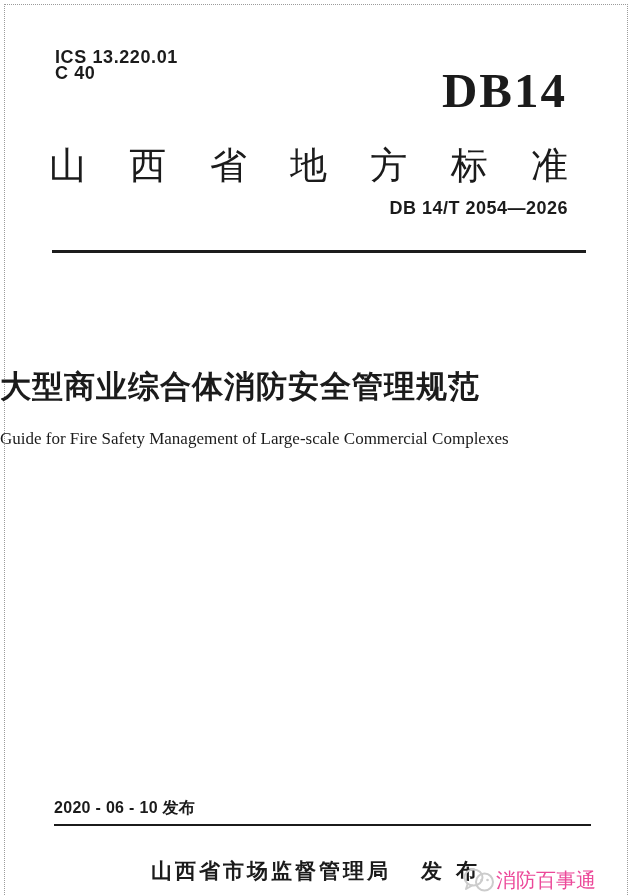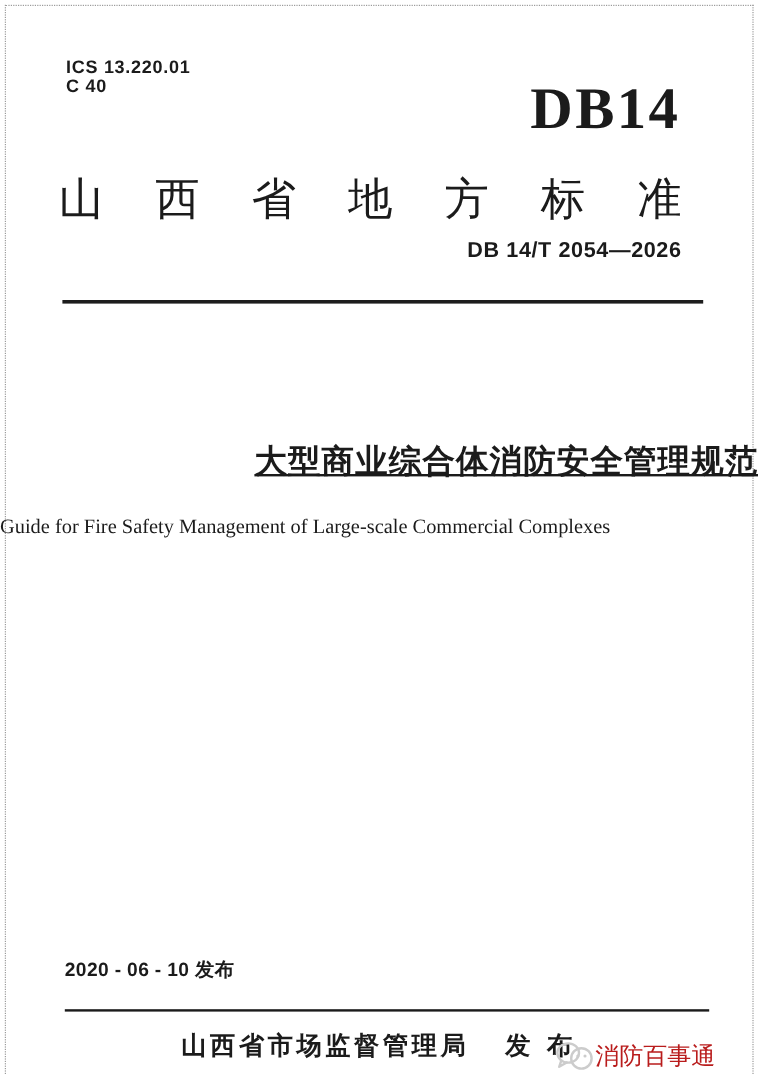--- a/index.html
+++ b/index.html
@@ -6,58 +6,58 @@
   body{
     width:632px;height:896px;position:relative;overflow:hidden;
     background:#ffffff;color:#1b1b1b;
     font-family:"Liberation Sans","DejaVu Sans",sans-serif;
     -webkit-font-smoothing:antialiased;
   }
   .frame{
     position:absolute;left:4px;top:4px;right:4px;height:920px;
     border:1px dotted #9b9b9b;border-bottom:none;pointer-events:none;
   }
-  .ics{position:absolute;left:55px;top:49px;font-size:15px;font-weight:700;letter-spacing:.6px;line-height:16px;}
+  .ics{position:absolute;left:55px;top:49px;font-size:18px;font-weight:700;letter-spacing:.6px;line-height:16px;}
   .db14{
     position:absolute;top:66px;right:65px;line-height:1;
     font-family:"Liberation Serif","DejaVu Serif",serif;
     font-weight:700;font-size:49px;letter-spacing:2px;
   }
   .std-name{
     position:absolute;left:49px;right:64px;top:144px;
     display:flex;justify-content:space-between;
     font-size:37px;font-weight:500;line-height:1.2;
   }
   .doc-no{position:absolute;right:64px;top:198px;font-size:18px;font-weight:700;letter-spacing:.5px;}
   .rule{position:absolute;left:52px;right:46px;top:250px;height:3px;background:#1d1d1d;}
   .title-cn{
-    position:absolute;left:0;right:0;top:368px;text-align:right;
-    font-size:27px;font-weight:600;letter-spacing:1px;line-height:1.25;text-decoration:underline;
+    position:absolute;left:0;right:0;top:368px;text-align:left;
+    font-size:31px;font-weight:600;letter-spacing:1px;line-height:1.25;
   }
   .title-en{
     position:absolute;left:0;right:0;top:429px;
     font-family:"Liberation Serif","DejaVu Serif",serif;font-size:17px;line-height:1.2;
   }
   .dates{
     position:absolute;left:54px;right:41px;top:798px;
     display:flex;justify-content:space-between;
     font-size:16px;font-weight:700;letter-spacing:.3px;
-    padding-bottom:22px;border-bottom:2px solid #1b1b1b;
+    padding-bottom:5px;border-bottom:2px solid #1b1b1b;
   }
   .publisher-row{
     position:absolute;left:0;right:0;top:857px;
     display:flex;justify-content:center;align-items:baseline;gap:30px;
     font-size:21px;font-weight:700;
   }
   .publisher-name{letter-spacing:3px;}
   .publish-action{letter-spacing:4px;}
   .watermark{
     position:absolute;right:36px;bottom:2px;
     display:flex;align-items:center;gap:0;
-    color:#b91c1c;font-size:20px;font-weight:400;white-space:nowrap;
+    color:#ec4899;font-size:20px;font-weight:400;white-space:nowrap;
   }
   .watermark svg{display:block;}
 </style>
 </head>
 <body>
 
 <div class="frame"></div>
 
 <div class="ics">
   <div>ICS 13.220.01</div>

